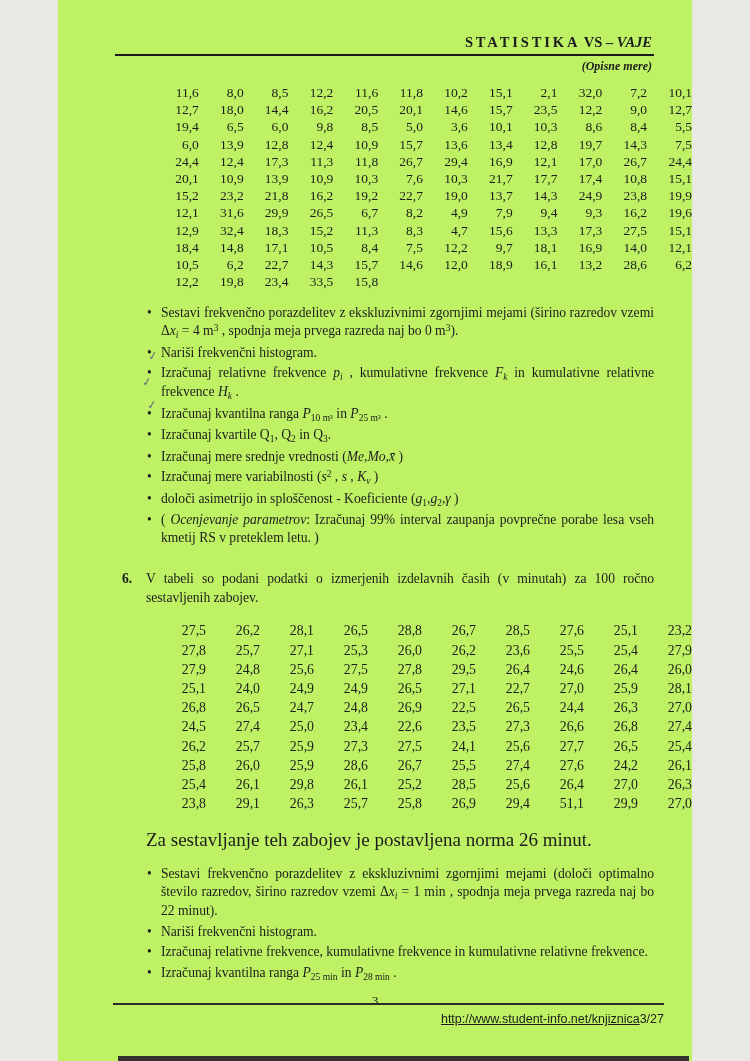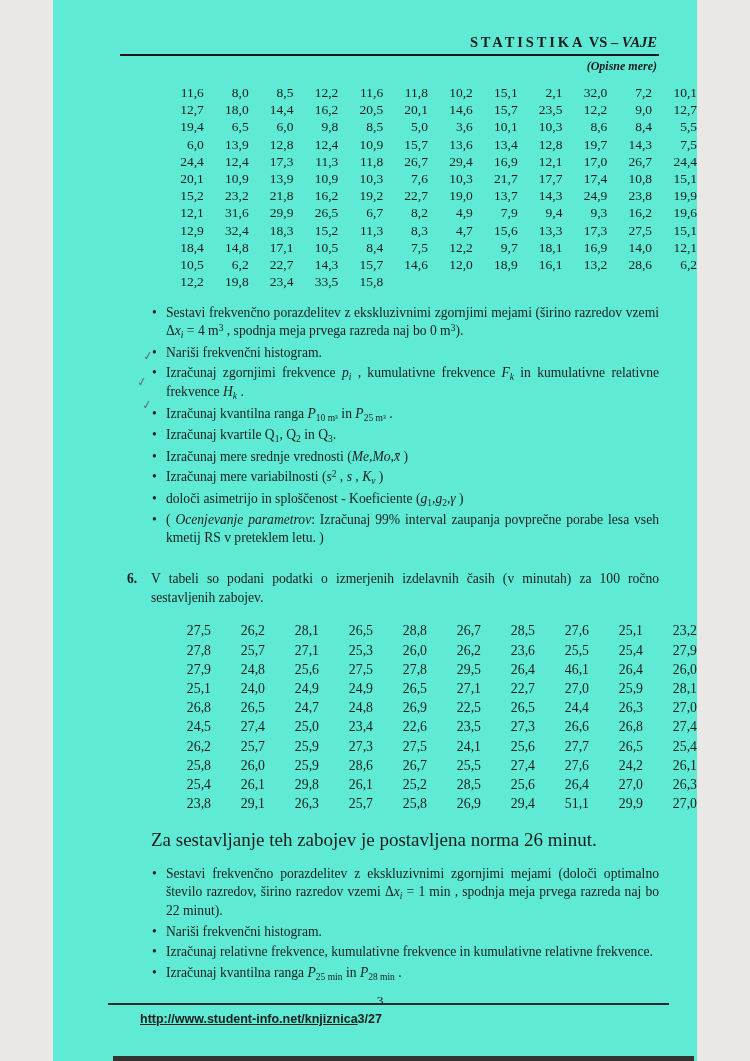--- a/index.html
+++ b/index.html
@@ -1,17 +1,17 @@
 <!DOCTYPE html>
 <html><head>
 <meta charset="utf-8">
 <style>
   html,body{margin:0;padding:0;background:#e9e8e4;}
-  .page{position:relative;width:634px;height:1061px;margin:0 auto;background:#5eead4;
-        color:#1c1c1c;font-family:"Liberation Serif","DejaVu Serif",serif;overflow:hidden;padding-left:10px;}
+  .page{position:relative;width:634px;height:1061px;margin:0 auto;background:#bef264;
+        color:#1c1c1c;font-family:"Liberation Serif","DejaVu Serif",serif;overflow:hidden;}
 
   
   .hdr{padding-top:34px;text-align:right;padding-right:40px;font-size:14.5px;font-weight:bold;}
   .hdr .ls{letter-spacing:.2em;}
   .hdr .dash{font-style:italic;}
   .rule{border-top:2px solid #1a1a1a;margin:3px 38px 0 57px;height:0;}
   .subtitle{text-align:right;padding-right:40px;font-size:12px;font-weight:bold;font-style:italic;margin-top:3px;}
 
   
   table{border-collapse:collapse;}
@@ -31,22 +31,22 @@
   
   .sec6{display:flex;margin:22px 38px 0 64px;font-size:13.6px;line-height:19px;}
   .sec6 .num{font-weight:bold;flex:0 0 24px;}
   .sec6 p{margin:0;flex:1;text-align:justify;}
 
   .norm{margin:16px 38px 7px 88px;font-size:19px;}
   .pagenum{text-align:center;margin-top:10px;font-size:13.5px;}
 
   
   footer{position:absolute;left:55px;right:28px;top:1003px;border-top:2px solid #2a2a2a;
-         padding-top:7px;display:flex;justify-content:flex-start;
-         font-family:"Liberation Sans","DejaVu Sans",sans-serif;font-weight:bold;font-size:12.5px;}
+         padding-top:7px;display:flex;justify-content:flex-end;
+         font-family:"Liberation Sans","DejaVu Sans",sans-serif;font-weight:normal;font-size:12.5px;}
   .url{margin-left:32px;text-decoration:underline;}
   .bottom-bar{position:absolute;bottom:0;left:60px;right:3px;height:5px;background:#32322f;}
 
   
   .chk{position:absolute;color:#66707a;font-family:"DejaVu Sans",sans-serif;font-size:12px;
        transform:rotate(-10deg);}
   .chk-a{left:90px;top:349px;}
   .chk-b{left:84px;top:375px;}
   .chk-c{left:89px;top:398px;}
 </style>
@@ -223,21 +223,21 @@
           <td>23,4</td>
           <td>33,5</td>
           <td>15,8</td>
         </tr>
       </tbody>
   </table>
 
   <ul class="tasks">
       <li><span class="blt">•</span><span>Sestavi frekvenčno porazdelitev z ekskluzivnimi zgornjimi mejami (širino razredov vzemi </span><span>Δ</span><span class="i">x</span><span class="i sub">i</span><span> = 4 m</span><span class="sup">3</span><span> , spodnja meja prvega razreda naj bo 0 m</span><span class="sup">3</span><span>).</span></li>
       <li><span class="blt">•</span><span>Nariši frekvenčni histogram.</span></li>
-      <li><span class="blt">•</span><span>Izračunaj zgornjimi frekvence </span><span class="i">p</span><span class="i sub">i</span><span> , kumulativne frekvence </span><span class="i">F</span><span class="i sub">k</span><span> in kumulativne relativne frekvence </span><span class="i">H</span><span class="i sub">k</span><span> .</span></li>
+      <li><span class="blt">•</span><span>Izračunaj relativne frekvence </span><span class="i">p</span><span class="i sub">i</span><span> , kumulativne frekvence </span><span class="i">F</span><span class="i sub">k</span><span> in kumulativne relativne frekvence </span><span class="i">H</span><span class="i sub">k</span><span> .</span></li>
       <li><span class="blt">•</span><span>Izračunaj kvantilna ranga </span><span class="i">P</span><span class="sub">10 m³</span><span> in </span><span class="i">P</span><span class="sub">25 m³</span><span> .</span></li>
       <li><span class="blt">•</span><span>Izračunaj kvartile Q</span><span class="sub">1</span><span>, Q</span><span class="sub">2</span><span> in Q</span><span class="sub">3</span><span>.</span></li>
       <li><span class="blt">•</span><span>Izračunaj mere srednje vrednosti (</span><span class="i">Me,Mo,x̄</span><span> )</span></li>
       <li><span class="blt">•</span><span>Izračunaj mere variabilnosti (</span><span class="i">s</span><span class="sup">2</span><span> , </span><span class="i">s</span><span> , </span><span class="i">K</span><span class="i sub">v</span><span> )</span></li>
       <li><span class="blt">•</span><span>določi asimetrijo in sploščenost - Koeficiente (</span><span class="i">g</span><span class="sub">1</span><span>,</span><span class="i">g</span><span class="sub">2</span><span>,</span><span class="i">γ</span><span> )</span></li>
       <li><span class="blt">•</span><span>( </span><span class="i">Ocenjevanje parametrov</span><span>: Izračunaj 99% interval zaupanja povprečne porabe lesa vseh kmetij RS v preteklem letu. )</span></li>
     </ul>
 
   <div class="sec6">
     <span class="num">6.</span>
@@ -271,21 +271,21 @@
           <td>27,9</td>
         </tr>
         <tr>
           <td>27,9</td>
           <td>24,8</td>
           <td>25,6</td>
           <td>27,5</td>
           <td>27,8</td>
           <td>29,5</td>
           <td>26,4</td>
-          <td>46,1</td>
+          <td>24,6</td>
           <td>26,4</td>
           <td>26,0</td>
         </tr>
         <tr>
           <td>25,1</td>
           <td>24,0</td>
           <td>24,9</td>
           <td>24,9</td>
           <td>26,5</td>
           <td>27,1</td>

